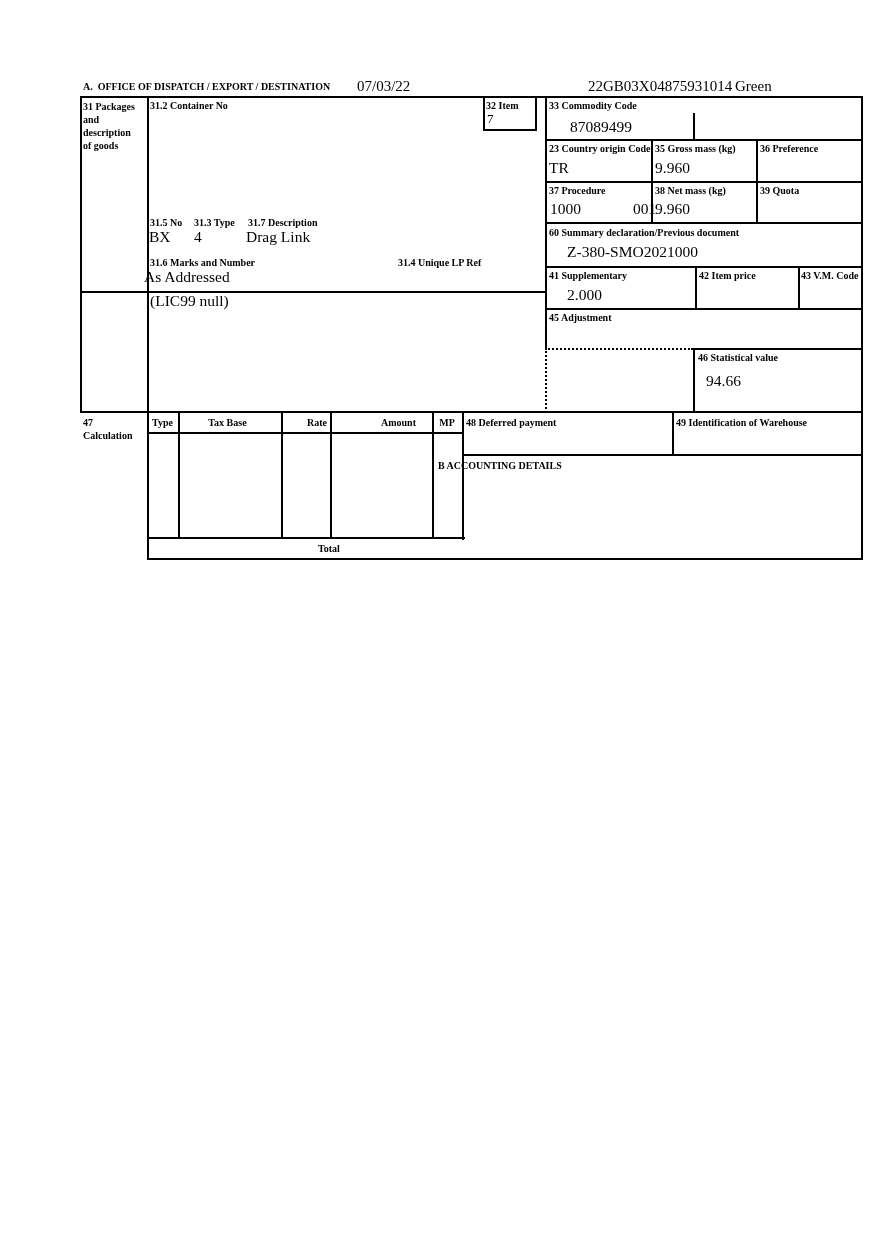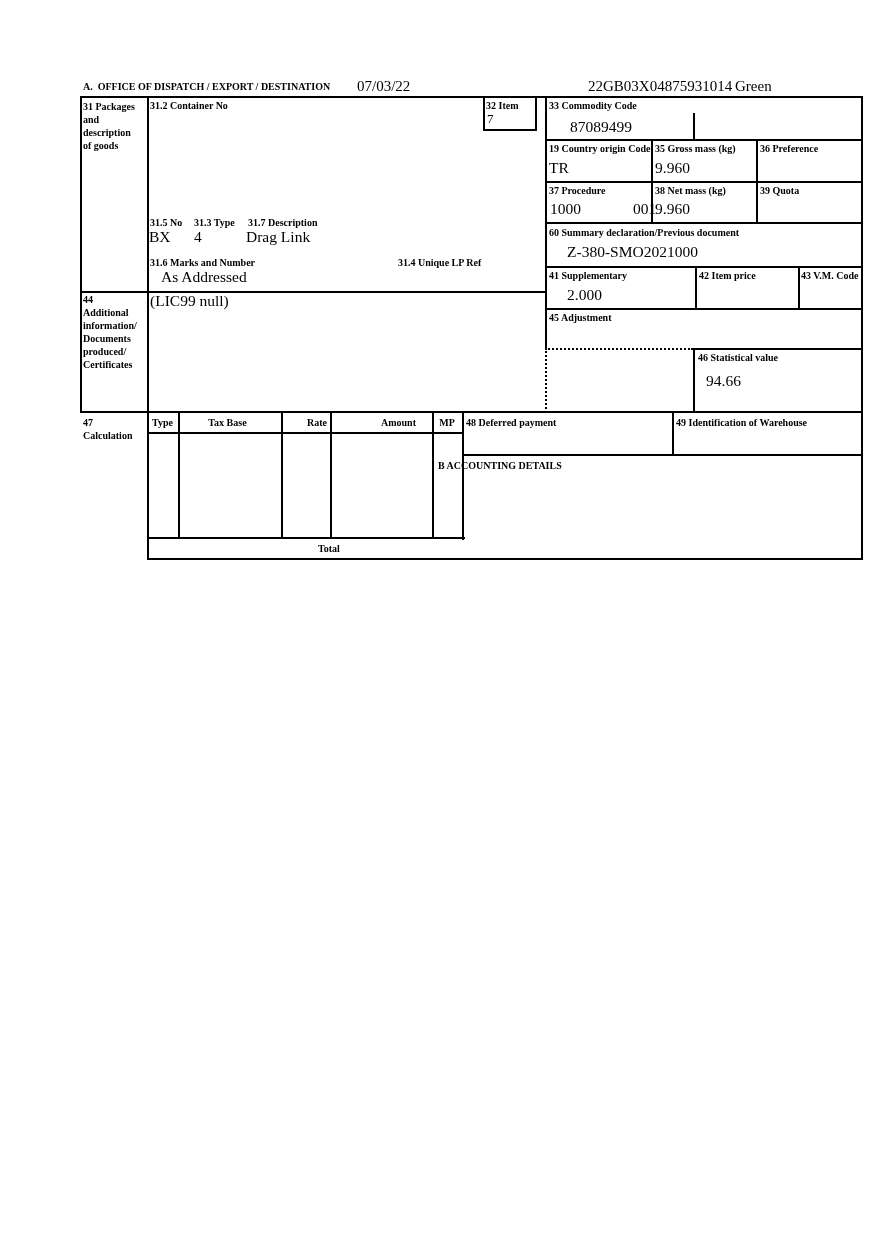--- a/index.html
+++ b/index.html
@@ -69,55 +69,49 @@
 of goods</div>
   <div class="lbl" style="left:150px; top:100px;">31.2 Container No</div>
   <div class="lbl" style="left:150px; top:217px;">31.5 No</div>
   <div class="lbl" style="left:194px; top:217px;">31.3 Type</div>
   <div class="lbl" style="left:248px; top:217px;">31.7 Description</div>
   <div class="val" style="left:149px; top:228px;">BX</div>
   <div class="val" style="left:194px; top:228px;">4</div>
   <div class="val" style="left:246px; top:228px;">Drag Link</div>
   <div class="lbl" style="left:150px; top:257px;">31.6 Marks and Number</div>
   <div class="lbl" style="left:398px; top:257px;">31.4 Unique LP Ref</div>
-  <div class="val" style="left:161px; top:268px;">As Addressed</div>
+  <div class="val" style="left:144px; top:268px;">As Addressed</div>
 
   <div class="lbl" style="left:486px; top:100px;">32 Item</div>
   <div class="val" style="left:487px; top:110px; font-size:13px;">7</div>
 
   <div class="lbl" style="left:549px; top:100px;">33 Commodity Code</div>
   <div class="val" style="left:570px; top:118px;">87089499</div>
 
-  <div class="lbl" style="left:549px; top:143px;">19 Country origin Code</div>
+  <div class="lbl" style="left:549px; top:143px;">23 Country origin Code</div>
   <div class="val" style="left:549px; top:159px;">TR</div>
   <div class="lbl" style="left:655px; top:143px;">35 Gross mass (kg)</div>
   <div class="val" style="left:655px; top:159px;">9.960</div>
   <div class="lbl" style="left:760px; top:143px;">36 Preference</div>
 
   <div class="lbl" style="left:549px; top:185px;">37 Procedure</div>
   <div class="val" style="left:550px; top:200px;">1000</div>
   <div class="val" style="left:613px; top:200px;margin-left:20px;">001</div>
   <div class="lbl" style="left:655px; top:185px;">38 Net mass (kg)</div>
   <div class="val" style="left:655px; top:200px;">9.960</div>
   <div class="lbl" style="left:760px; top:185px;">39 Quota</div>
 
   <div class="lbl" style="left:549px; top:227px;">60 Summary declaration/Previous document</div>
   <div class="val" style="left:567px; top:243px;">Z-380-SMO2021000</div>
 
   <div class="lbl" style="left:549px; top:270px;">41 Supplementary</div>
   <div class="val" style="left:567px; top:286px;">2.000</div>
   <div class="lbl" style="left:699px; top:270px;">42 Item price</div>
   <div class="lbl" style="left:801px; top:270px;">43 V.M. Code</div>
 
-  <div class="lbl ml" style="left:83px; top:293px; width:64px;">44
-Additional
-information/
-Documents
-produced/
-Certificates</div>
   <div class="val" style="left:150px; top:292px;">(LIC99 null)</div>
 
   <div class="lbl" style="left:549px; top:312px;">45 Adjustment</div>
 
   <div class="lbl" style="left:698px; top:352px;">46 Statistical value</div>
   <div class="val" style="left:706px; top:372px;">94.66</div>
 
   <div class="lbl ml" style="left:83px; top:416px; width:62px;">47
 Calculation</div>
   <div class="colh" style="left:147px; top:417px; width:31px;  text-align:center;">Type</div>

